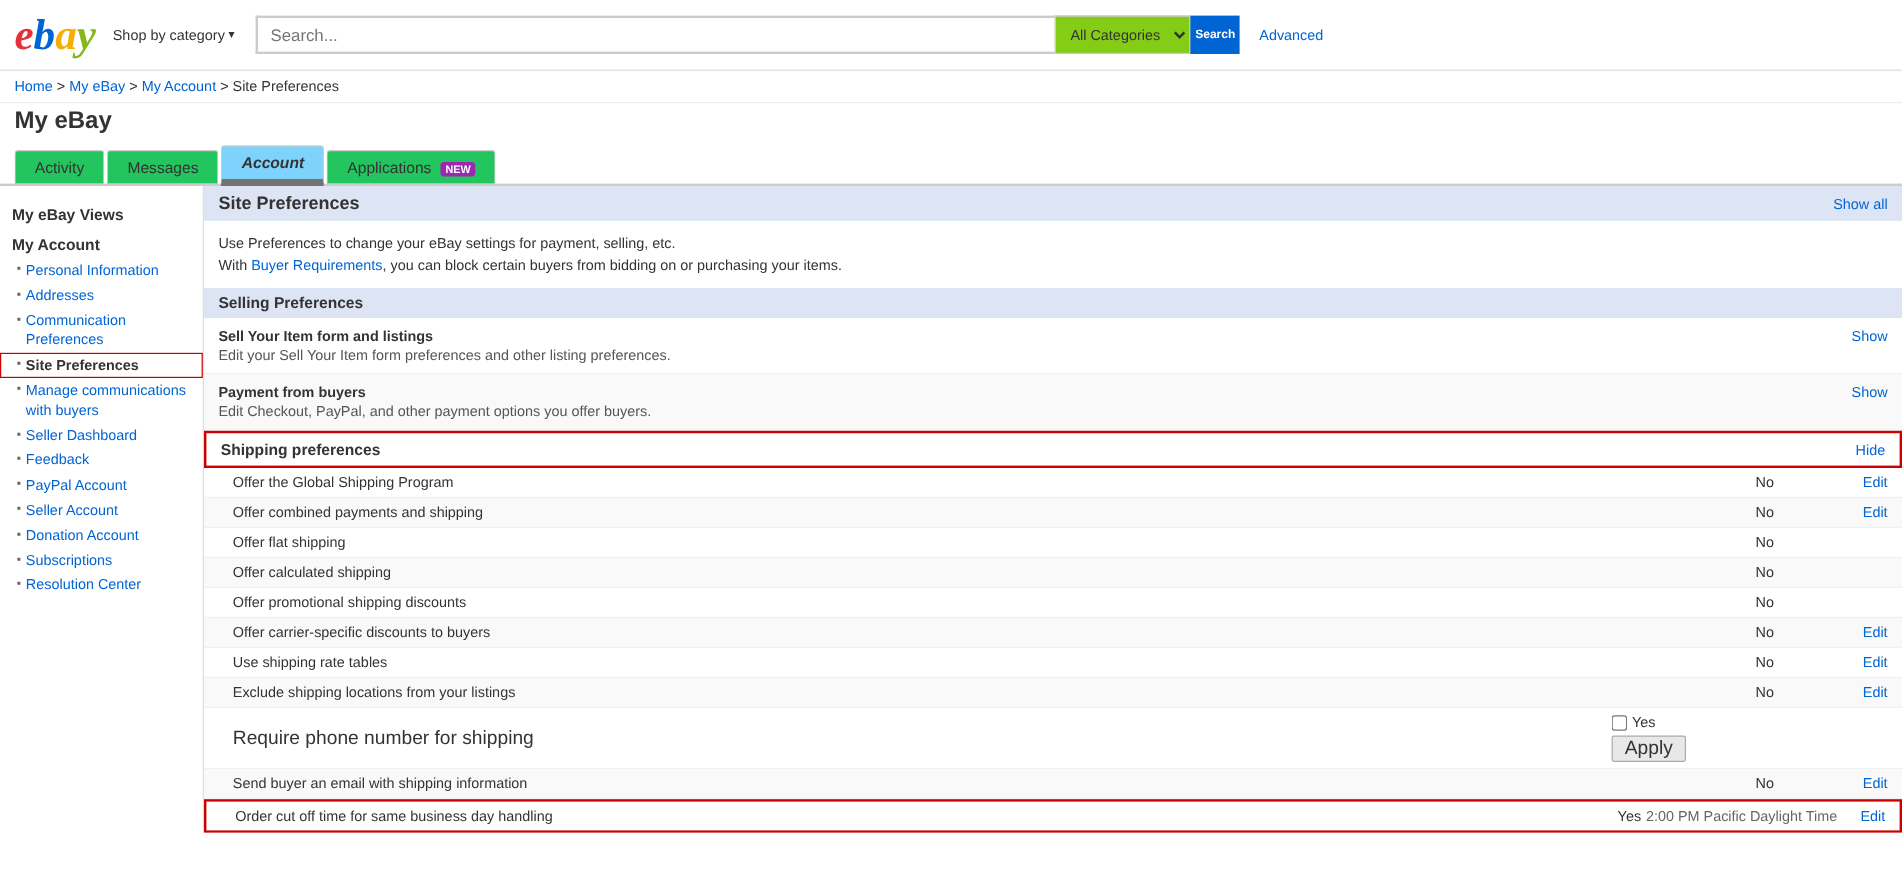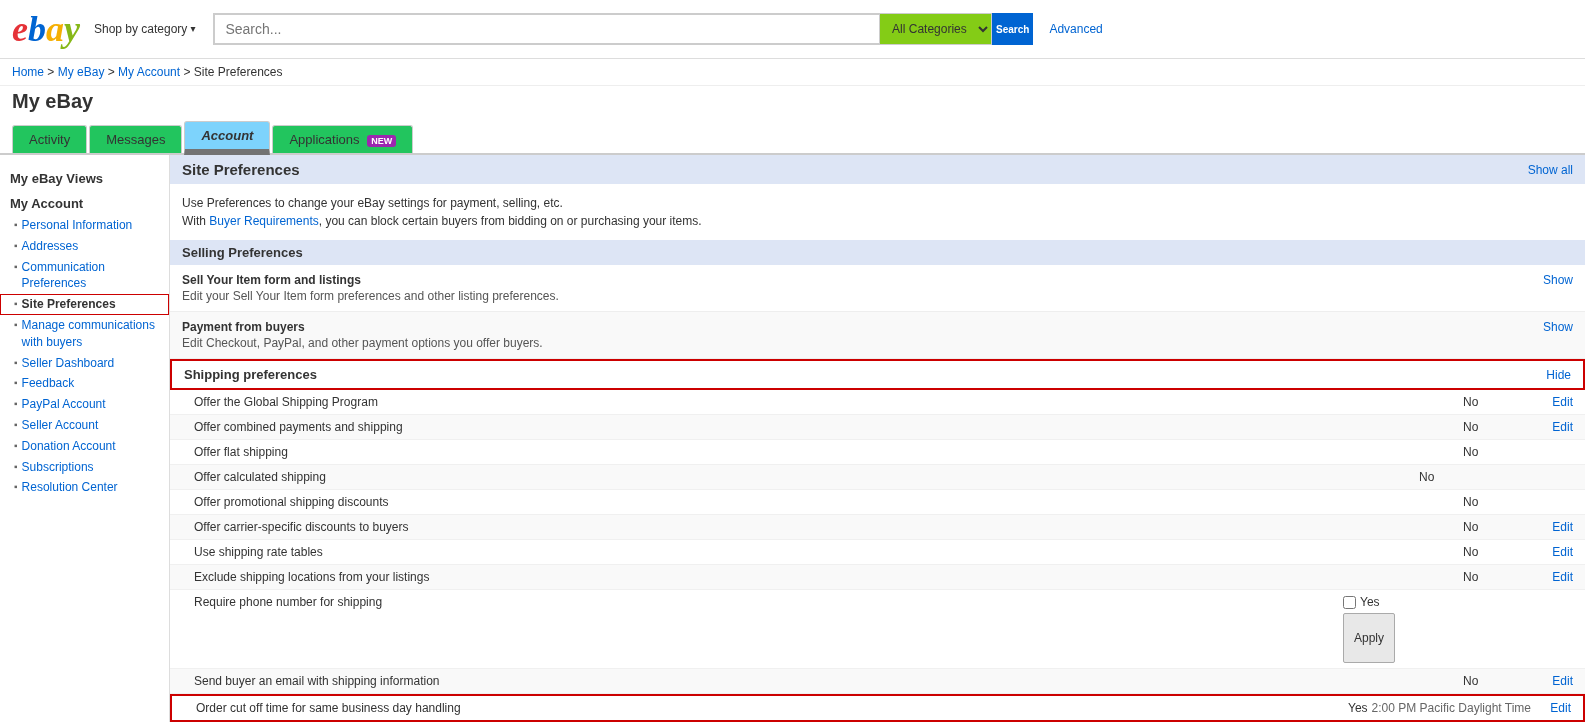--- a/index.html
+++ b/index.html
@@ -70,24 +70,24 @@
     .shipping-pref-header { display: flex; justify-content: space-between; align-items: center; padding: 6px 12px; border: 2px solid #cc0000; margin: 0; }
     .shipping-pref-header-title { font-size: 13px; font-weight: bold; color: #333; }
 
     .shipping-row { display: flex; align-items: center; padding: 5px 12px 5px 24px; border-bottom: 1px solid #f0f0f0; }
     .shipping-row:nth-child(even) { background: #f9f9f9; }
     .shipping-row-label { font-size: 12px; color: #333; flex: 1; }
     .shipping-row-value { color: #333; font-size: 12px; width: 80px; text-align: left; }
     .shipping-row-action { color: #0064d2; font-size: 12px; text-decoration: none; cursor: pointer; width: 30px; text-align: right; }
 
     .phone-row { display: flex; justify-content: space-between; align-items: flex-start; padding: 5px 12px 5px 24px; border-bottom: 1px solid #f0f0f0; }
-    .phone-row-label { font-size: 12px; color: #333; flex: 1; }
+    .phone-row-label { font-size: 16px; color: #333; flex: 1; margin-top: 12px; }
     .phone-row-right { display: flex; flex-direction: column; align-items: flex-start; width: 200px; }
     .phone-row-check { display: flex; align-items: center; gap: 4px; font-size: 12px; margin-bottom: 4px; }
-    .apply-btn { background: #e8e8e8; border: 1px solid #aaa; padding: 17px 10px; font-size: 12px; cursor: pointer; color: #333; border-radius: 2px; }
+    .apply-btn { background: #e8e8e8; border: 1px solid #aaa; padding: 1px 10px; font-size: 16px; cursor: pointer; color: #333; border-radius: 2px; }
 
     .order-cutoff-row { display: flex; justify-content: space-between; align-items: center; padding: 5px 12px 5px 24px; border: 2px solid #cc0000; }
     .order-cutoff-label { font-size: 12px; color: #333; flex: 1; }
     .order-cutoff-value { font-size: 12px; color: #333; margin-right: 4px; }
     .order-cutoff-time { font-size: 12px; color: #666; }
     .order-cutoff-action { color: #0064d2; font-size: 12px; text-decoration: none; cursor: pointer; width: 30px; text-align: right; margin-left: 10px; }
   </style>
 </head>
 <body>
 
@@ -238,21 +238,21 @@
     <div class="shipping-row" style="background:#f9f9f9;">
       <span class="shipping-row-label">Offer combined payments and shipping</span>
       <span class="shipping-row-value">No</span>
       <a class="shipping-row-action" href="#">Edit</a>
     </div>
     <div class="shipping-row">
       <span class="shipping-row-label">Offer flat shipping</span>
       <span class="shipping-row-value">No</span>
       <a class="shipping-row-action" href="#"></a>
     </div>
-    <div class="shipping-row" style="background:#f9f9f9;gap:44px;">
+    <div class="shipping-row" style="background:#f9f9f9;">
       <span class="shipping-row-label">Offer calculated shipping</span>
       <span class="shipping-row-value">No</span>
       <a class="shipping-row-action" href="#"></a>
     </div>
     <div class="shipping-row">
       <span class="shipping-row-label">Offer promotional shipping discounts</span>
       <span class="shipping-row-value">No</span>
       <a class="shipping-row-action" href="#"></a>
     </div>
     <div class="shipping-row" style="background:#f9f9f9;">

